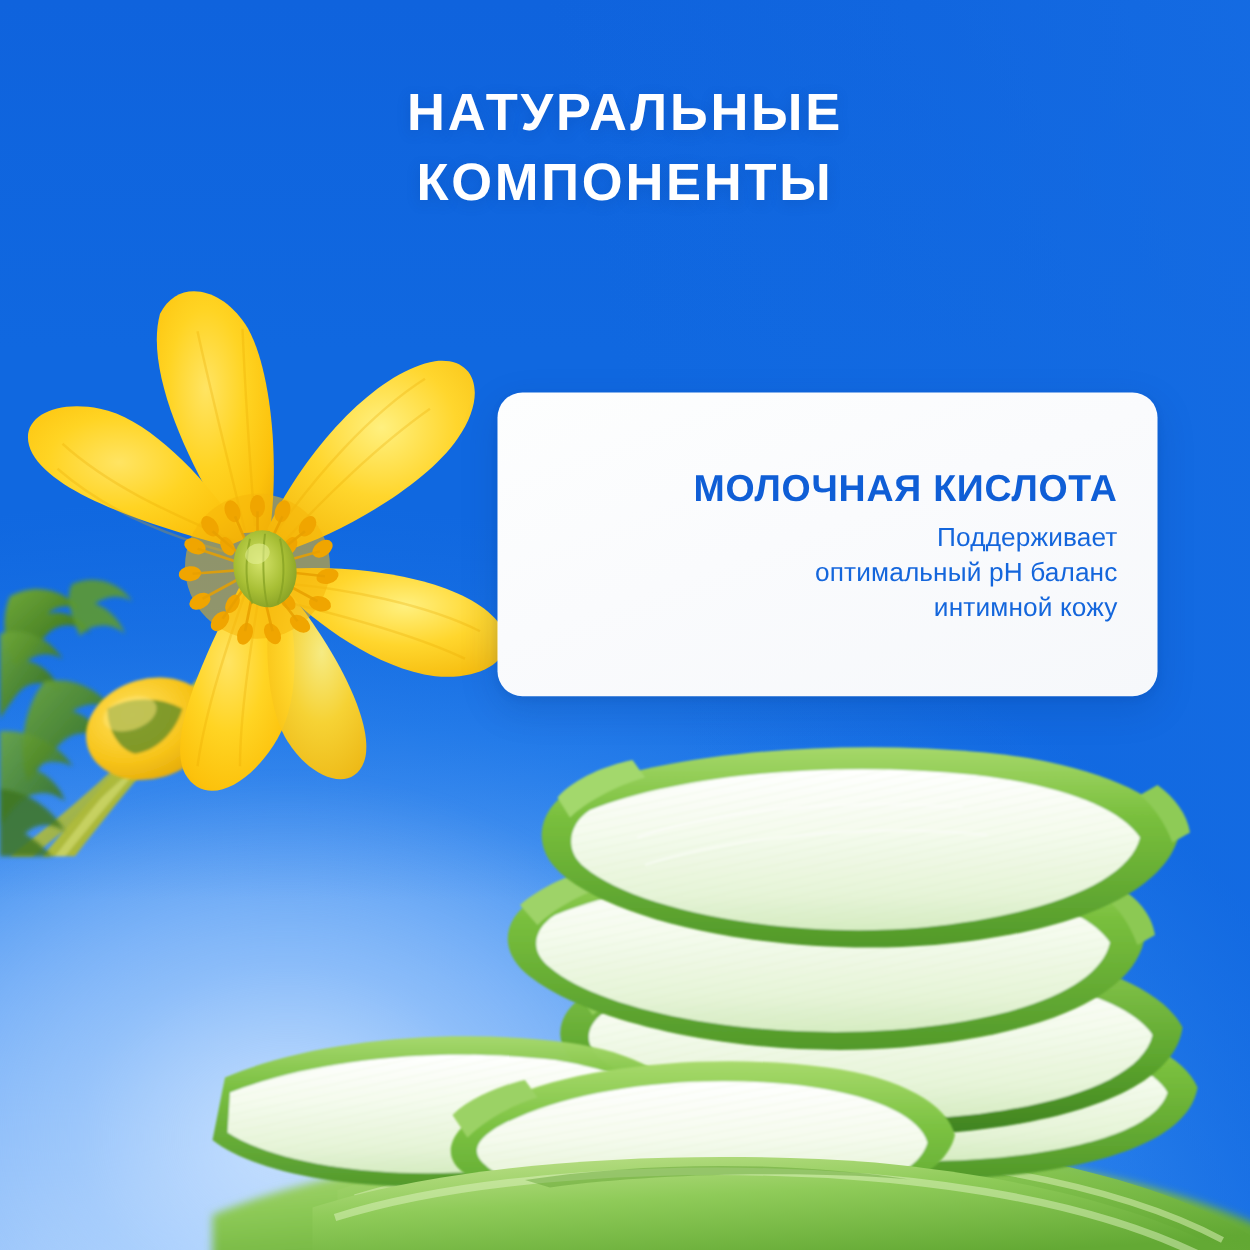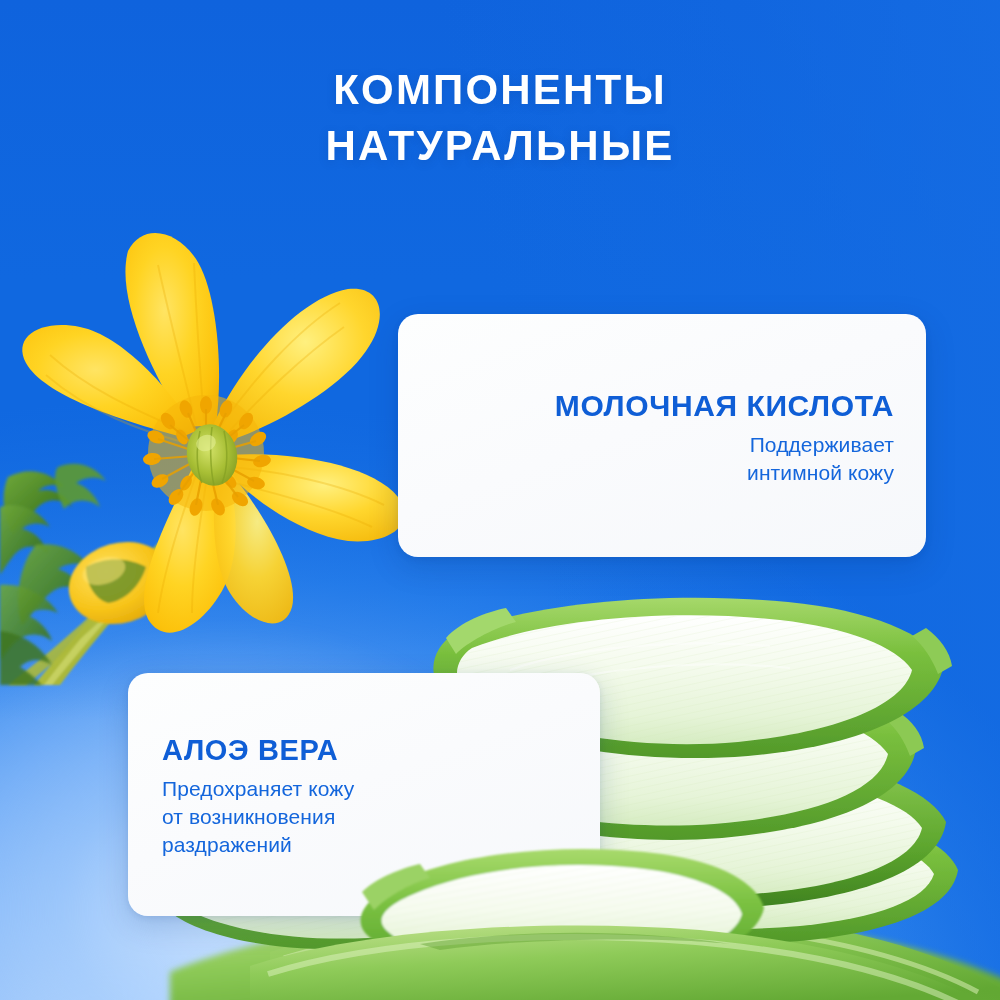--- a/index.html
+++ b/index.html
@@ -416,44 +416,35 @@
                  C 330 318, 262 342, 160 348 C 66 354, -10 336, -40 312 Z" fill="url(#rind)" opacity="0.98"></path>
         <path d="M-26 274 C 46 246, 146 238, 234 248 C 284 256, 312 270, 318 288
                  C 310 314, 250 332, 158 338 C 72 342, 2 326, -28 306 Z" fill="url(#gel)"></path>
         <path d="M-26 274 C 46 246, 146 238, 234 248 C 284 256, 312 270, 318 288
                  C 310 314, 250 332, 158 338 C 72 342, 2 326, -28 306 Z" fill="url(#fibre)" opacity="0.55"></path>
       </g>
     </svg>
   </div>
 
   <div class="title">
+    <span class="title-line">НАТУРАЛЬНЫЕ</span>
     <span class="title-line">КОМПОНЕНТЫ</span>
-    <span class="title-line">НАТУРАЛЬНЫЕ</span>
   </div>
 
   <div class="card" id="card-lactic">
     <div class="card-inner">
       <div class="card-heading">МОЛОЧНАЯ КИСЛОТА</div>
       <div class="card-body">
         <span class="card-body-line">Поддерживает</span>
+        <span class="card-body-line">оптимальный pH баланс</span>
         <span class="card-body-line">интимной кожу</span>
       </div>
     </div>
   </div>
 
-  <div class="card" id="card-aloe">
-    <div class="card-inner">
-      <div class="card-heading">АЛОЭ ВЕРА</div>
-      <div class="card-body">
-        <span class="card-body-line">Предохраняет кожу</span>
-        <span class="card-body-line">от возникновения</span>
-        <span class="card-body-line">раздражений</span>
-      </div>
-    </div>
-  </div>
 
   <div id="aloe-front-group">
     <svg id="aloe-front-svg" viewBox="0 0 800 412" xmlns="http://www.w3.org/2000/svg" aria-hidden="true">
       <defs>
         <linearGradient id="rindF" x1="0%" y1="0%" x2="0%" y2="100%">
           <stop offset="0%" stop-color="#a8da6c"></stop>
           <stop offset="40%" stop-color="#7cc242"></stop>
           <stop offset="100%" stop-color="#55a02b"></stop>
         </linearGradient>
         <linearGradient id="gelF" x1="0%" y1="0%" x2="0%" y2="100%">

